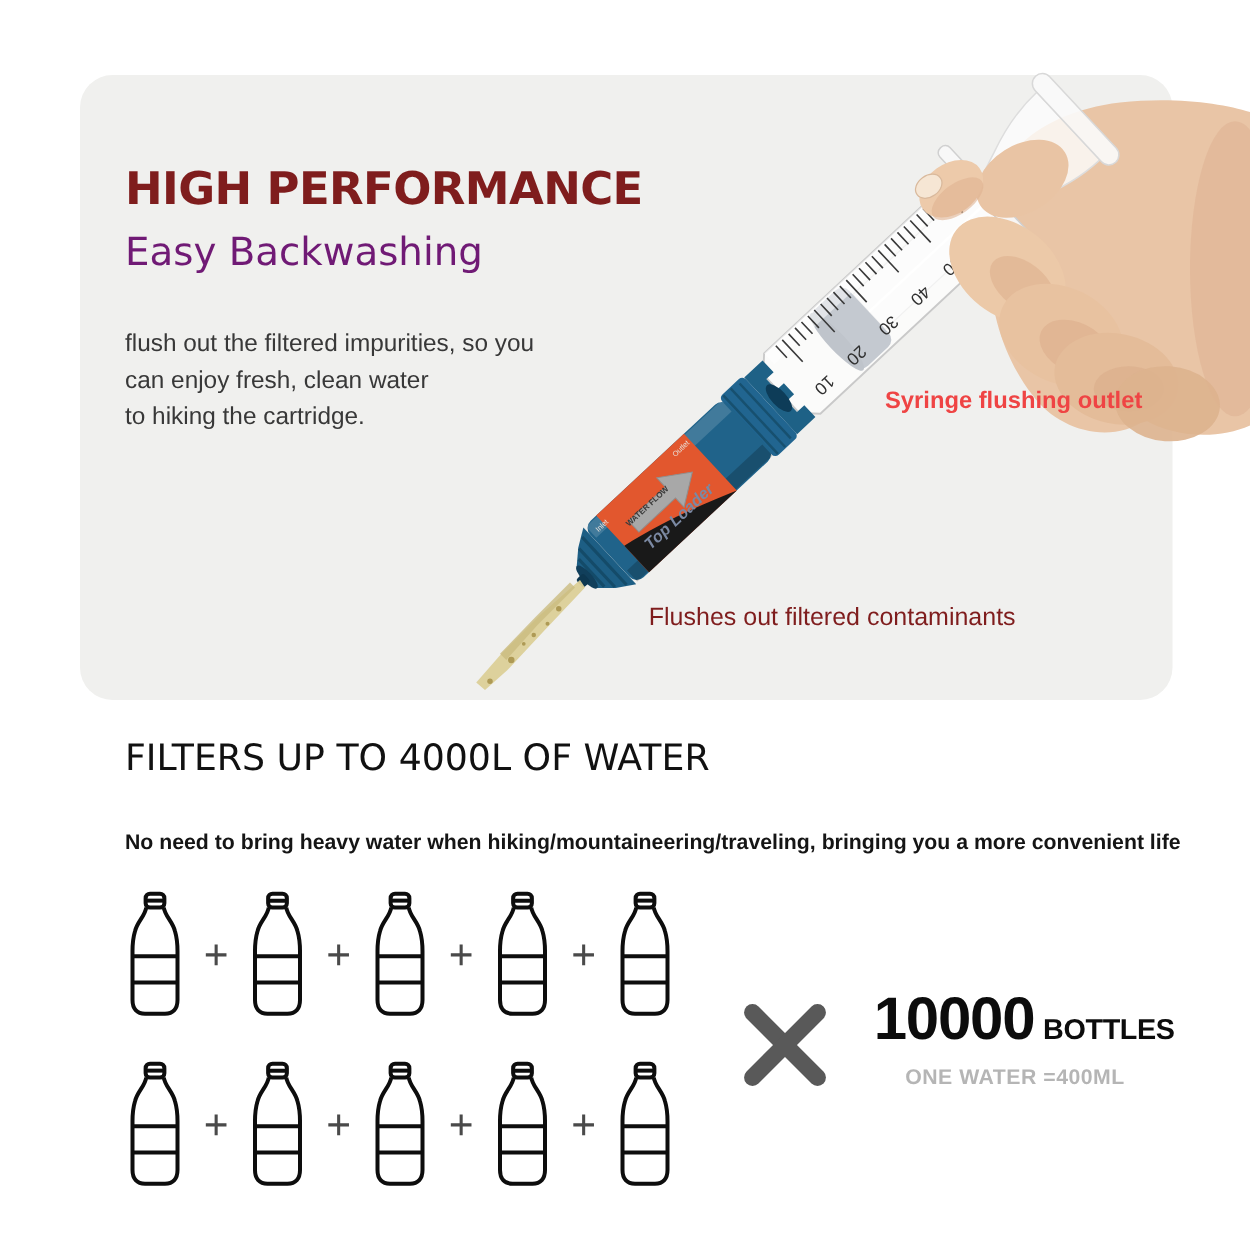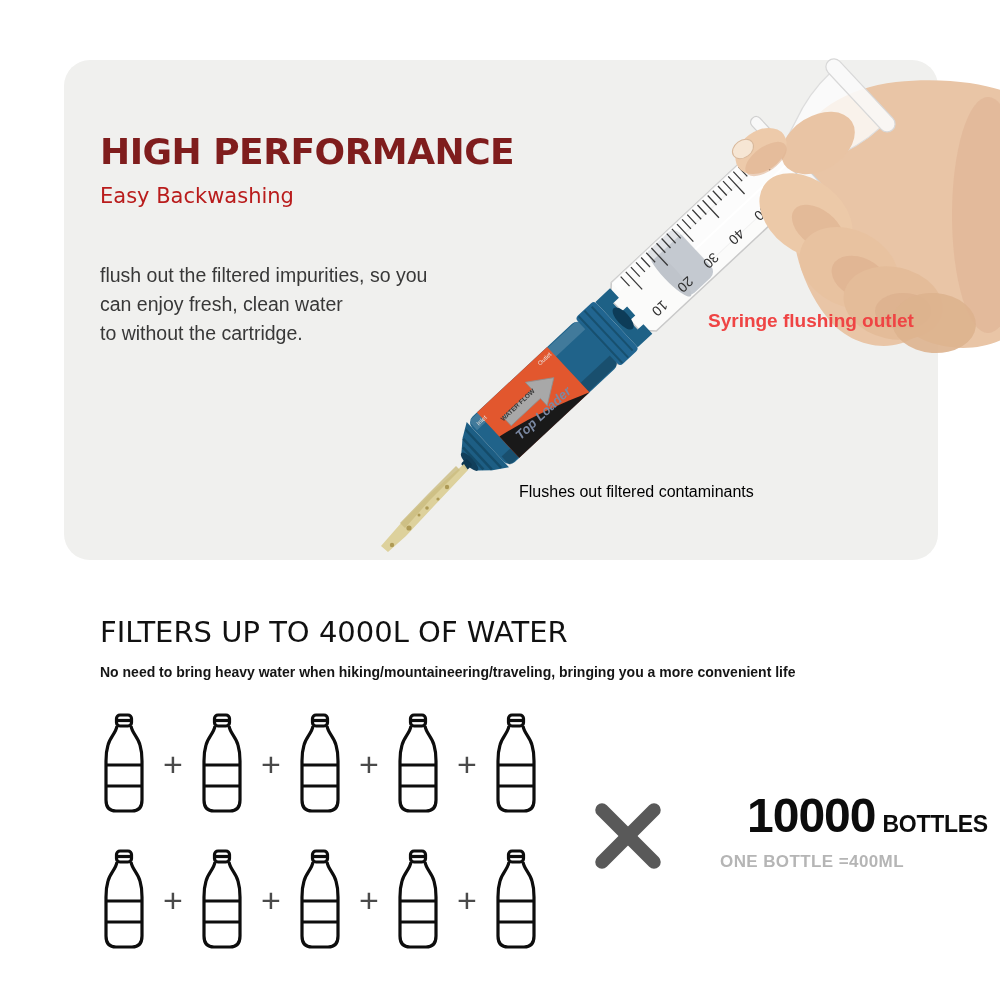--- a/index.html
+++ b/index.html
@@ -3,35 +3,35 @@
 <meta charset="utf-8">
 <style>
   html,body{margin:0;padding:0;}
   .page{position:relative;width:1000px;height:1000px;background:#ffffff;overflow:hidden;
         font-family:"Liberation Sans",sans-serif;color:#161616;}
   .abs{position:absolute;}
   .card{left:64px;top:60px;width:874px;height:500px;background:#f0f0ee;border-radius:26px;}
   .h1{left:100px;top:131px;font-family:"DejaVu Sans","Liberation Sans",sans-serif;
       font-size:36px;font-weight:800;letter-spacing:-0.5px;color:#7f1d1d;z-index:3;}
   .h2{left:100px;top:184px;font-family:"DejaVu Sans","Liberation Sans",sans-serif;
-      font-size:21px;font-weight:400;color:#b91c1c;z-index:3;}
+      font-size:31px;font-weight:400;color:#701a75;z-index:3;}
   .para{left:100px;top:261px;width:380px;font-size:19.5px;line-height:29px;color:#383838;z-index:3;}
   .callout1{left:708px;top:310px;font-size:19px;font-weight:700;color:#ef4444;z-index:3;}
-  .callout2{left:519px;top:483px;font-size:16px;font-weight:400;color:#000000;z-index:3;}
+  .callout2{left:519px;top:483px;font-size:20px;font-weight:400;color:#7f1d1d;z-index:3;}
   .photo{left:0;top:0;width:1000px;height:1000px;z-index:2;}
-  .sec-h{left:100px;top:615px;font-family:"DejaVu Sans","Liberation Sans",sans-serif;
+  .sec-h{left:100px;top:589px;font-family:"DejaVu Sans","Liberation Sans",sans-serif;
          font-size:29px;font-weight:500;color:#111;}
-  .sec-sub{left:100px;top:664px;font-size:14px;font-weight:700;color:#151515;white-space:nowrap;}
+  .sec-sub{left:100px;top:664px;font-size:17px;font-weight:700;color:#151515;white-space:nowrap;}
   .row{display:flex;align-items:center;}
   .row1{left:100px;top:712px;}
   .row2{left:100px;top:848px;}
   .bottle{width:48px;height:104px;}
   .plus{width:50px;text-align:center;font-size:34px;font-weight:400;color:#4a4a4a;line-height:1;}
   .xmark{left:591px;top:799px;}
-  .countrow{left:699px;top:792px;display:flex;align-items:baseline;margin-left:48px;}
+  .countrow{left:699px;top:792px;display:flex;align-items:baseline;}
   .count{font-size:48px;font-weight:700;letter-spacing:-1px;color:#0c0c0c;line-height:1;}
   .unit{font-size:23px;font-weight:600;letter-spacing:-0.3px;color:#0c0c0c;margin-left:7px;}
   .note{left:700px;top:852px;width:224px;text-align:center;font-size:17px;font-weight:600;
         letter-spacing:0.4px;color:#b5b5b5;}
   svg text{font-family:"Liberation Sans",sans-serif;}
 </style>
 </head>
 <body>
 
 <div class="page">
@@ -132,21 +132,21 @@
       <circle cx="419" cy="515" r="1.5" fill="#ae9a55"></circle>
       <circle cx="438" cy="499" r="1.6" fill="#ae9a55"></circle>
     </g>
   </svg>
 
   <div class="abs h1">HIGH PERFORMANCE</div>
   <div class="abs h2">Easy Backwashing</div>
   <div class="abs para">
     <div>flush out the filtered impurities, so you</div>
     <div>can enjoy fresh, clean water</div>
-    <div>to without the cartridge.</div>
+    <div>to hiking the cartridge.</div>
   </div>
   <div class="abs callout1">Syringe flushing outlet</div>
   <div class="abs callout2">Flushes out filtered contaminants</div>
 
   <div class="abs sec-h">FILTERS UP TO 4000L OF WATER</div>
   <div class="abs sec-sub">No need to bring heavy water when hiking/mountaineering/traveling, bringing you a more convenient life</div>
 
   <svg width="0" height="0" style="position:absolute">
     <defs>
       <symbol id="bottle" viewBox="0 0 48 104">
@@ -207,15 +207,15 @@
 
   <svg class="abs xmark" width="74" height="74" viewBox="0 0 74 74">
     <line x1="11" y1="11" x2="63" y2="63" stroke="#595959" stroke-width="13.5" stroke-linecap="round"></line>
     <line x1="63" y1="11" x2="11" y2="63" stroke="#595959" stroke-width="13.5" stroke-linecap="round"></line>
   </svg>
 
   <div class="abs countrow">
     <span class="count">10000</span>
     <span class="unit">BOTTLES</span>
   </div>
-  <div class="abs note">ONE BOTTLE =400ML</div>
+  <div class="abs note">ONE WATER =400ML</div>
 
 </div>
 
 </body></html>

